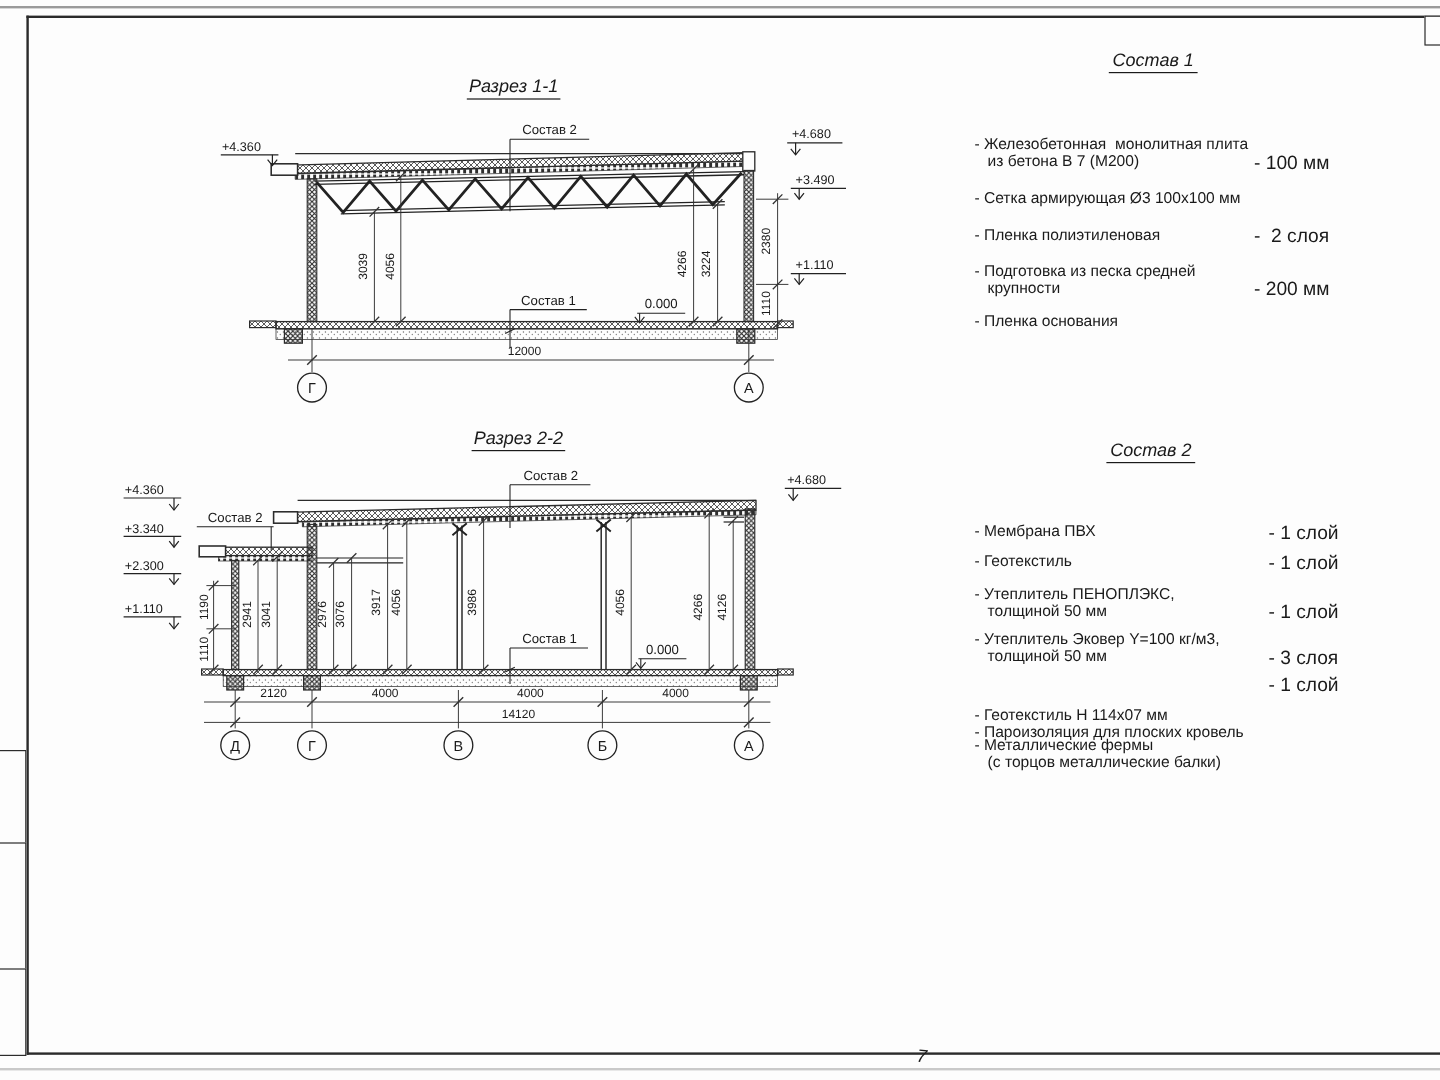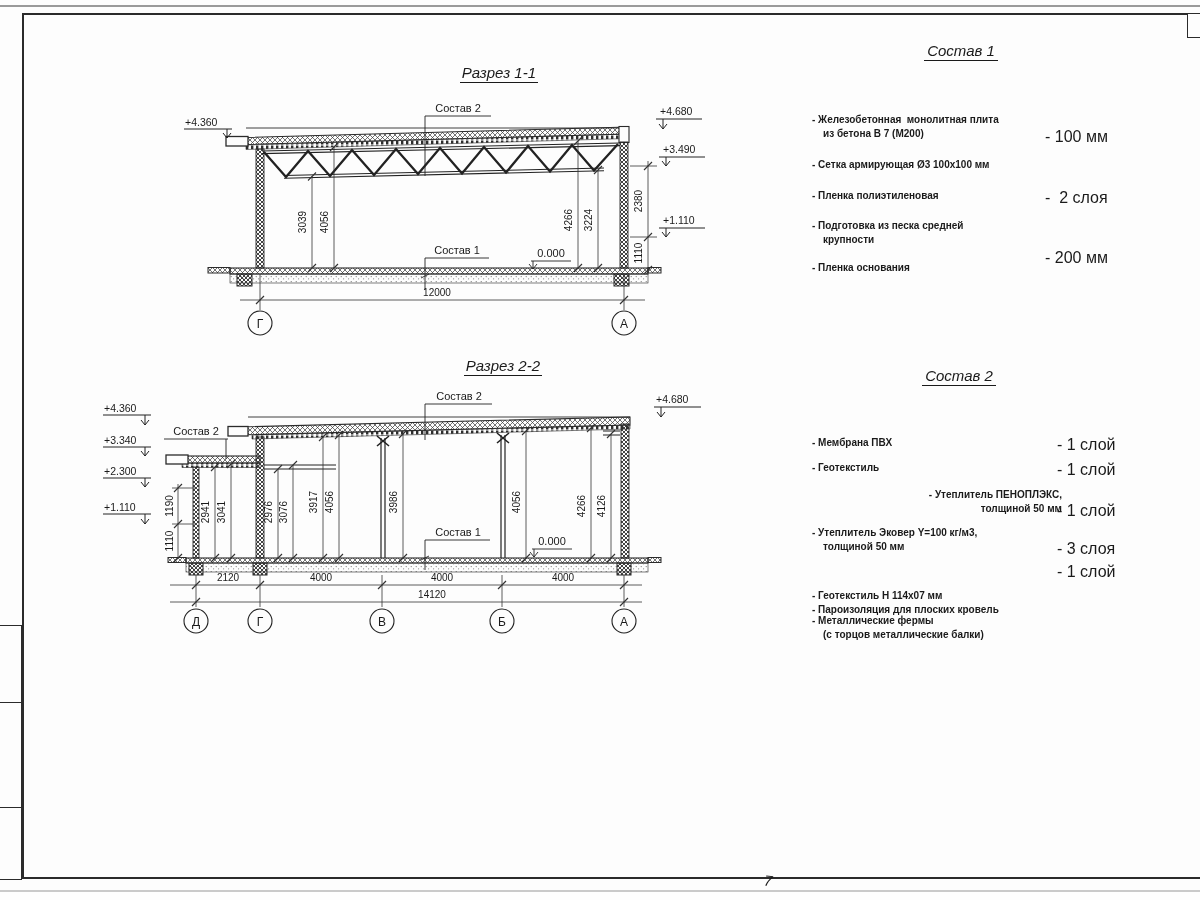--- a/index.html
+++ b/index.html
@@ -4,25 +4,25 @@
 <style>
   html,body{margin:0;padding:0;background:#fff;}
   .page{position:relative;width:1200px;height:900px;background:#fdfdfd;overflow:hidden;
         font-family:"Liberation Sans", sans-serif;color:#1a1a1a;}
   .abs{position:absolute;}
   .hline{position:absolute;height:2px;background:#2b2b2b;}
   .vline{position:absolute;width:2px;background:#2b2b2b;}
   .grayline{position:absolute;background:#9a9a9a;}
   .lightline{position:absolute;background:#c9c9c9;}
   .stampbox{position:absolute;border:1.5px solid #2b2b2b;background:#fdfdfd;}
-  .sec-title{position:absolute;width:220px;text-align:right;font-size:15px;font-style:italic;}
+  .sec-title{position:absolute;width:220px;text-align:center;font-size:15px;font-style:italic;}
   .sec-title span{border-bottom:1.2px solid #1a1a1a;padding:0 2px 1px 2px;}
   .list-head{position:absolute;width:180px;text-align:center;font-size:15px;font-style:italic;}
   .list-head span{border-bottom:1.2px solid #1a1a1a;padding:0 3px 1px 3px;}
-  .li{position:absolute;font-size:10px;line-height:14px;white-space:pre;font-weight:bold;}
+  .li{position:absolute;font-size:13px;line-height:14px;white-space:pre;}
   .li .l2{display:block;margin-left:11px;}
   .val{position:absolute;font-size:16px;white-space:pre;}
   svg text{fill:#1a1a1a;}
   .dim{font-size:10px;}
   .elev{font-size:10.5px;}
   .lead{font-size:11px;}
   .axisletter{font-size:12px;}
   .mark7{position:absolute;font-size:15px;font-style:italic;transform:rotate(6deg);}
 </style>
 </head>
@@ -319,31 +319,31 @@
   </svg>
 
   <div class="list-head" style="left:871px;top:42px;"><span>Состав 1</span></div>
   <div>
     <div class="li" style="left:812px;top:113px;width:240px;"><span>- Железобетонная  монолитная плита</span><span class="l2">из бетона В 7 (М200)</span></div>
     <div class="val" style="left:1045px;top:128px;">- 100 мм</div>
     <div class="li" style="left:812px;top:158px;"><span>- Сетка армирующая Ø3 100х100 мм</span></div>
     <div class="li" style="left:812px;top:189px;"><span>- Пленка полиэтиленовая</span></div>
     <div class="val" style="left:1045px;top:189px;">-  2 слоя</div>
     <div class="li" style="left:812px;top:219px;width:240px;"><span>- Подготовка из песка средней</span><span class="l2">крупности</span></div>
-    <div class="val" style="left:1045px;top:249px;">- 200 мм</div>
+    <div class="val" style="left:1045px;top:233px;">- 200 мм</div>
     <div class="li" style="left:812px;top:261px;"><span>- Пленка основания</span></div>
   </div>
 
   <div class="list-head" style="left:869px;top:367px;"><span>Состав 2</span></div>
   <div>
     <div class="li" style="left:812px;top:436px;"><span>- Мембрана ПВХ</span></div>
     <div class="val" style="left:1057px;top:436px;">- 1 слой</div>
     <div class="li" style="left:812px;top:461px;"><span>- Геотекстиль</span></div>
     <div class="val" style="left:1057px;top:461px;">- 1 слой</div>
-    <div class="li" style="left:812px;top:488px;width:250px;text-align:right;"><span>- Утеплитель ПЕНОПЛЭКС,</span><span class="l2">толщиной 50 мм</span></div>
+    <div class="li" style="left:812px;top:488px;width:250px;"><span>- Утеплитель ПЕНОПЛЭКС,</span><span class="l2">толщиной 50 мм</span></div>
     <div class="val" style="left:1057px;top:502px;">- 1 слой</div>
     <div class="li" style="left:812px;top:526px;width:260px;"><span>- Утеплитель Эковер Y=100 кг/м3,</span><span class="l2">толщиной 50 мм</span></div>
     <div class="val" style="left:1057px;top:540px;text-align:center;">- 3 слоя</div>
     <div class="li" style="left:812px;top:563px;margin-top:40px;"><span>- Пароизоляция для плоских кровель</span></div>
     <div class="val" style="left:1057px;top:563px;">- 1 слой</div>
     <div class="li" style="left:812px;top:589px;"><span>- Геотекстиль Н 114х07 мм</span></div>
     <div class="li" style="left:812px;top:614px;width:260px;"><span>- Металлические фермы</span><span class="l2">(с торцов металлические балки)</span></div>
   </div>
 
 </div>

